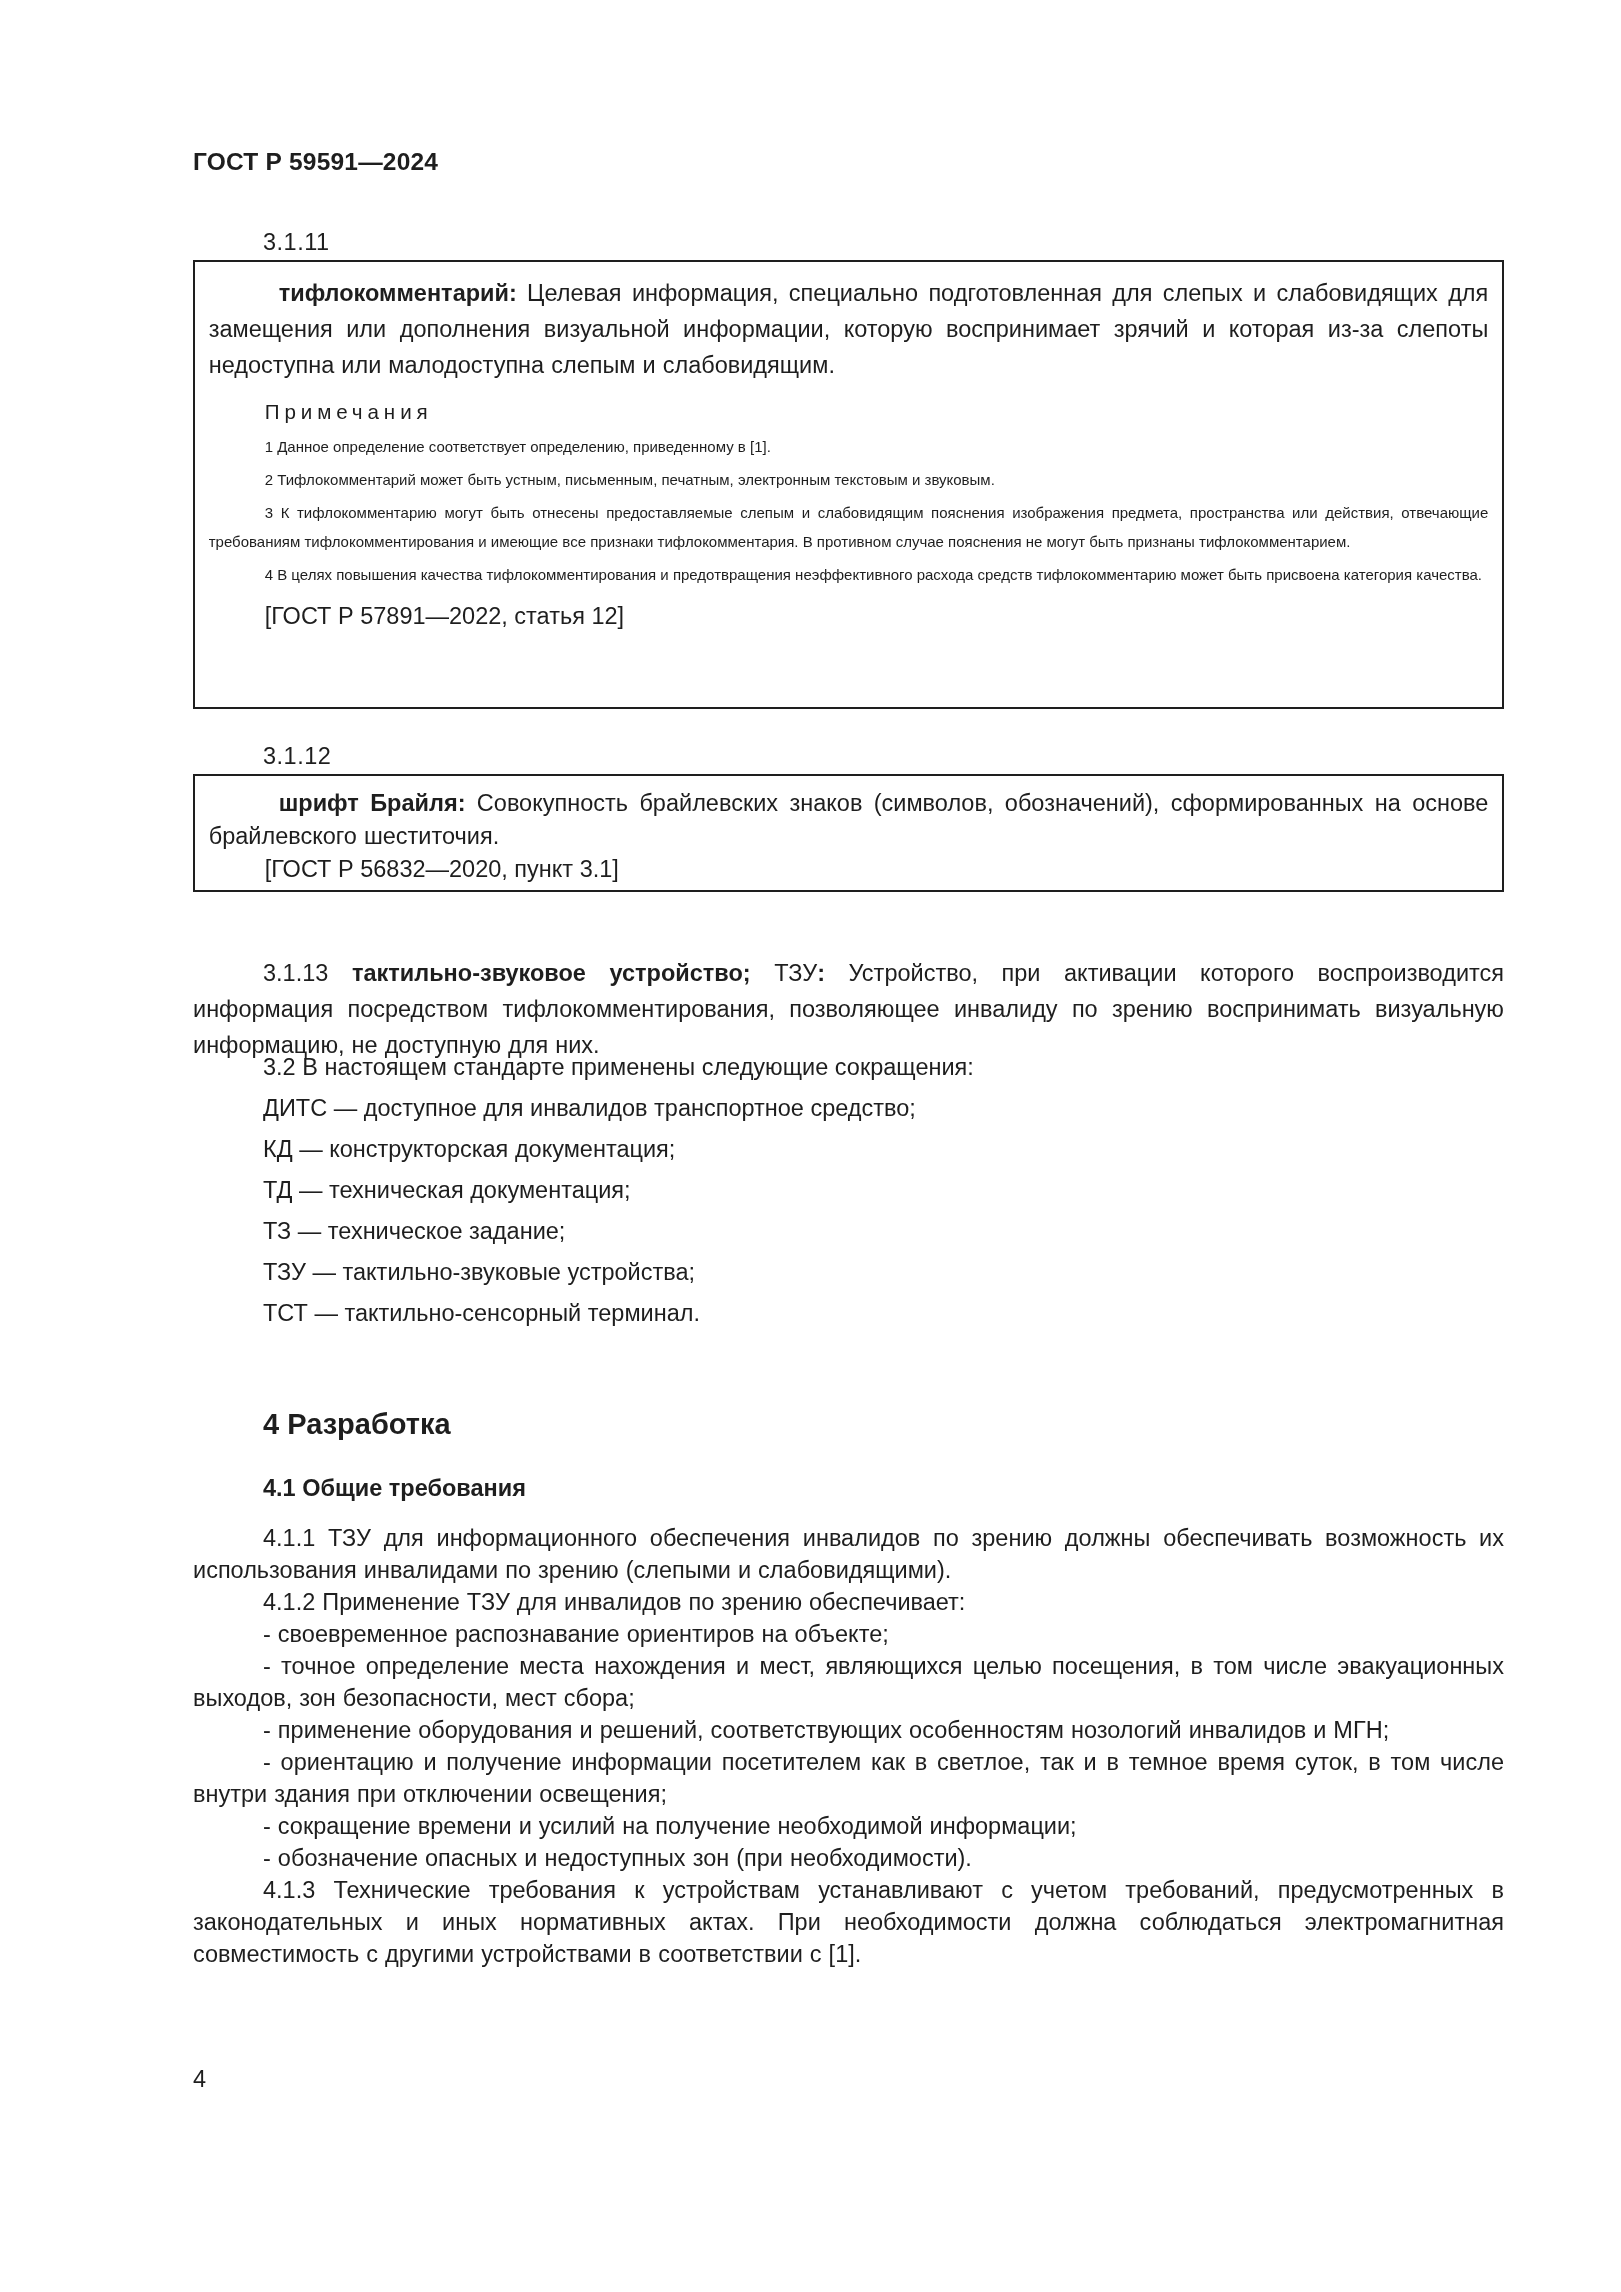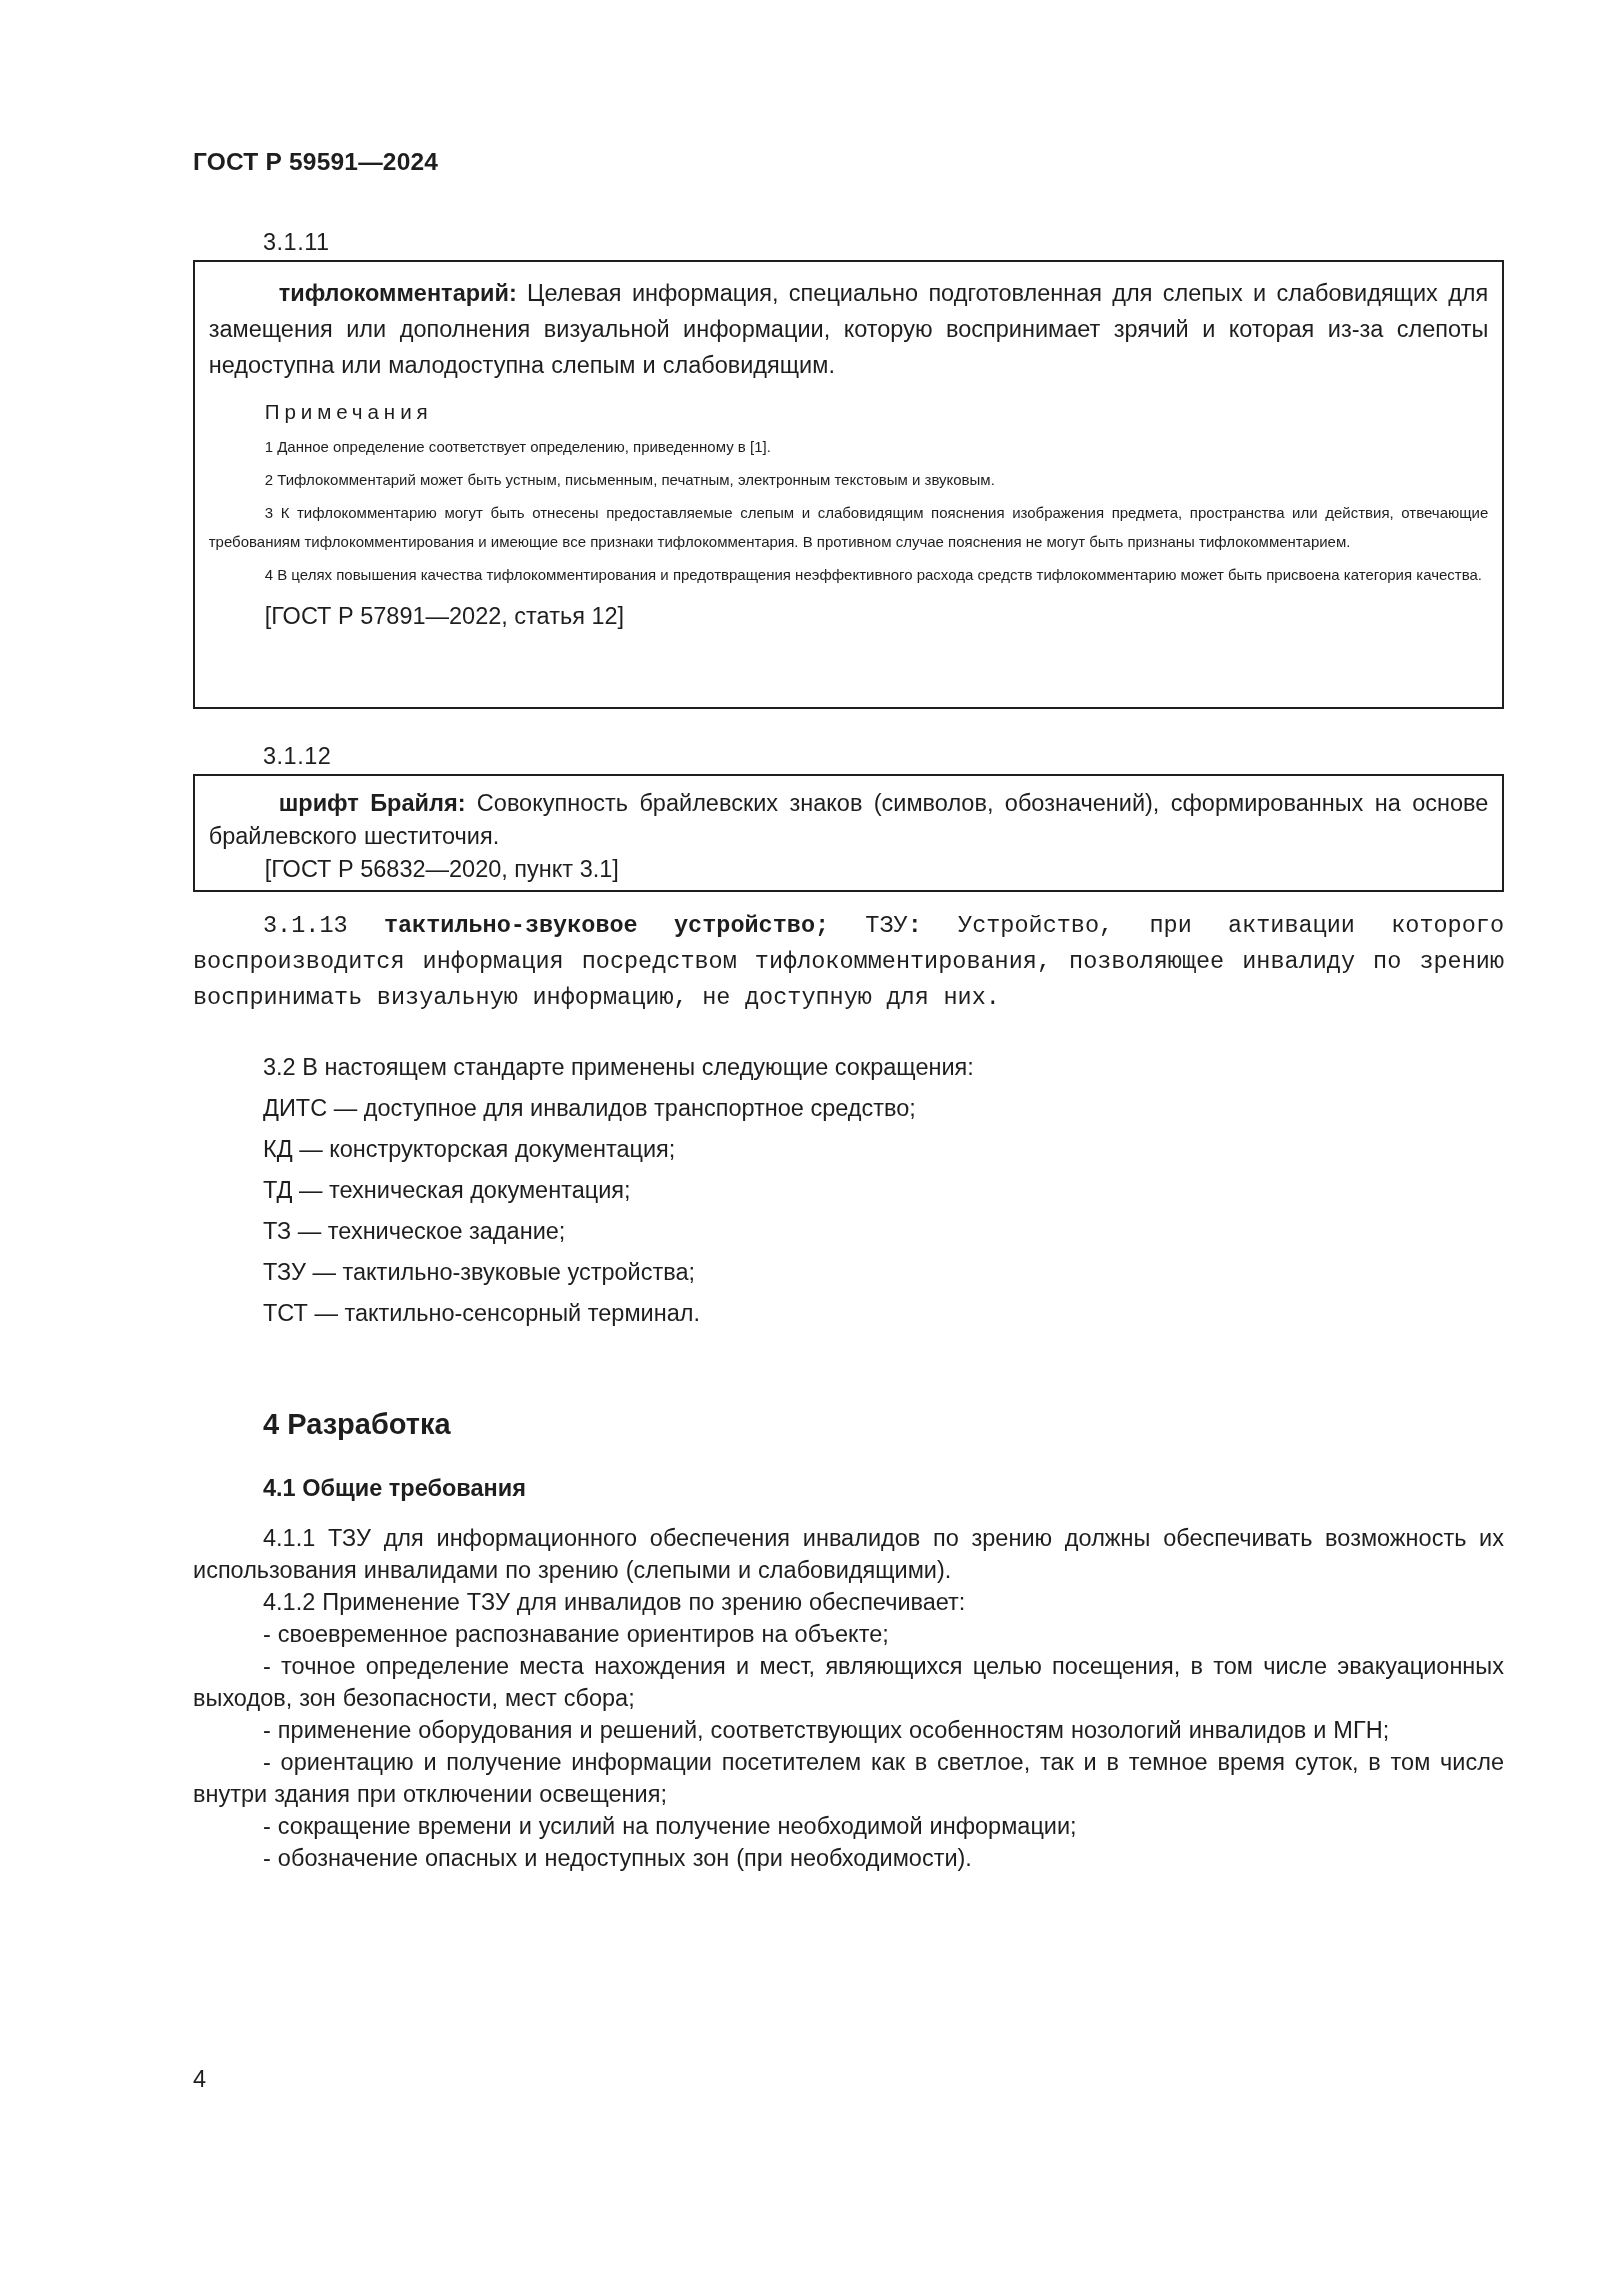--- a/index.html
+++ b/index.html
@@ -72,21 +72,21 @@
   }
   .box2-inner { padding: 10.8px 13.7px 7.8px 13.7px; }
   .box2-inner .def { line-height: 33px; }
   .box2-inner .source { margin: 0; line-height: 33px; }
 
   .body-block {
     position: absolute;
     left: 193px;
     width: 1311px;
   }
-  .p3113 { top: 908px; line-height: 36px; font-family: Liberation Mono, monospace; }
+  .p3113 { top: 955px; line-height: 36px; }
   .abbr-block { top: 1047px; }
   .abbr-line {
     font-size: 23.5px;
     padding-left: 70px;
     line-height: 41px;
     margin: 0;
   }
   .h-section {
     position: absolute;
     left: 263px; top: 1408px;
@@ -158,17 +158,18 @@
 
   <div class="body-block sec4">
     <p class="para">4.1.1 ТЗУ для информационного обеспечения инвалидов по зрению должны обеспечивать возможность их использования инвалидами по зрению (слепыми и слабовидящими).</p>
     <p class="para">4.1.2 Применение ТЗУ для инвалидов по зрению обеспечивает:</p>
     <p class="para bullet">-  своевременное распознавание ориентиров на объекте;</p>
     <p class="para bullet">-  точное определение места нахождения и мест, являющихся целью посещения, в том числе эвакуационных выходов, зон безопасности, мест сбора;</p>
     <p class="para bullet">-  применение оборудования и решений, соответствующих особенностям нозологий инвалидов и МГН;</p>
     <p class="para bullet">-  ориентацию и получение информации посетителем как в светлое, так и в темное время суток, в том числе внутри здания при отключении освещения;</p>
     <p class="para bullet">-  сокращение времени и усилий на получение необходимой информации;</p>
     <p class="para bullet">-  обозначение опасных и недоступных зон (при необходимости).</p>
+    <p class="para">4.1.3 Технические требования к устройствам устанавливают с учетом требований, предусмотренных в законодательных и иных нормативных актах. При необходимости должна соблюдаться электромагнитная совместимость с другими устройствами в соответствии с [1].</p>
   </div>
 
   <div class="page-num">4</div>
 </div>
 
 
 </body></html>

